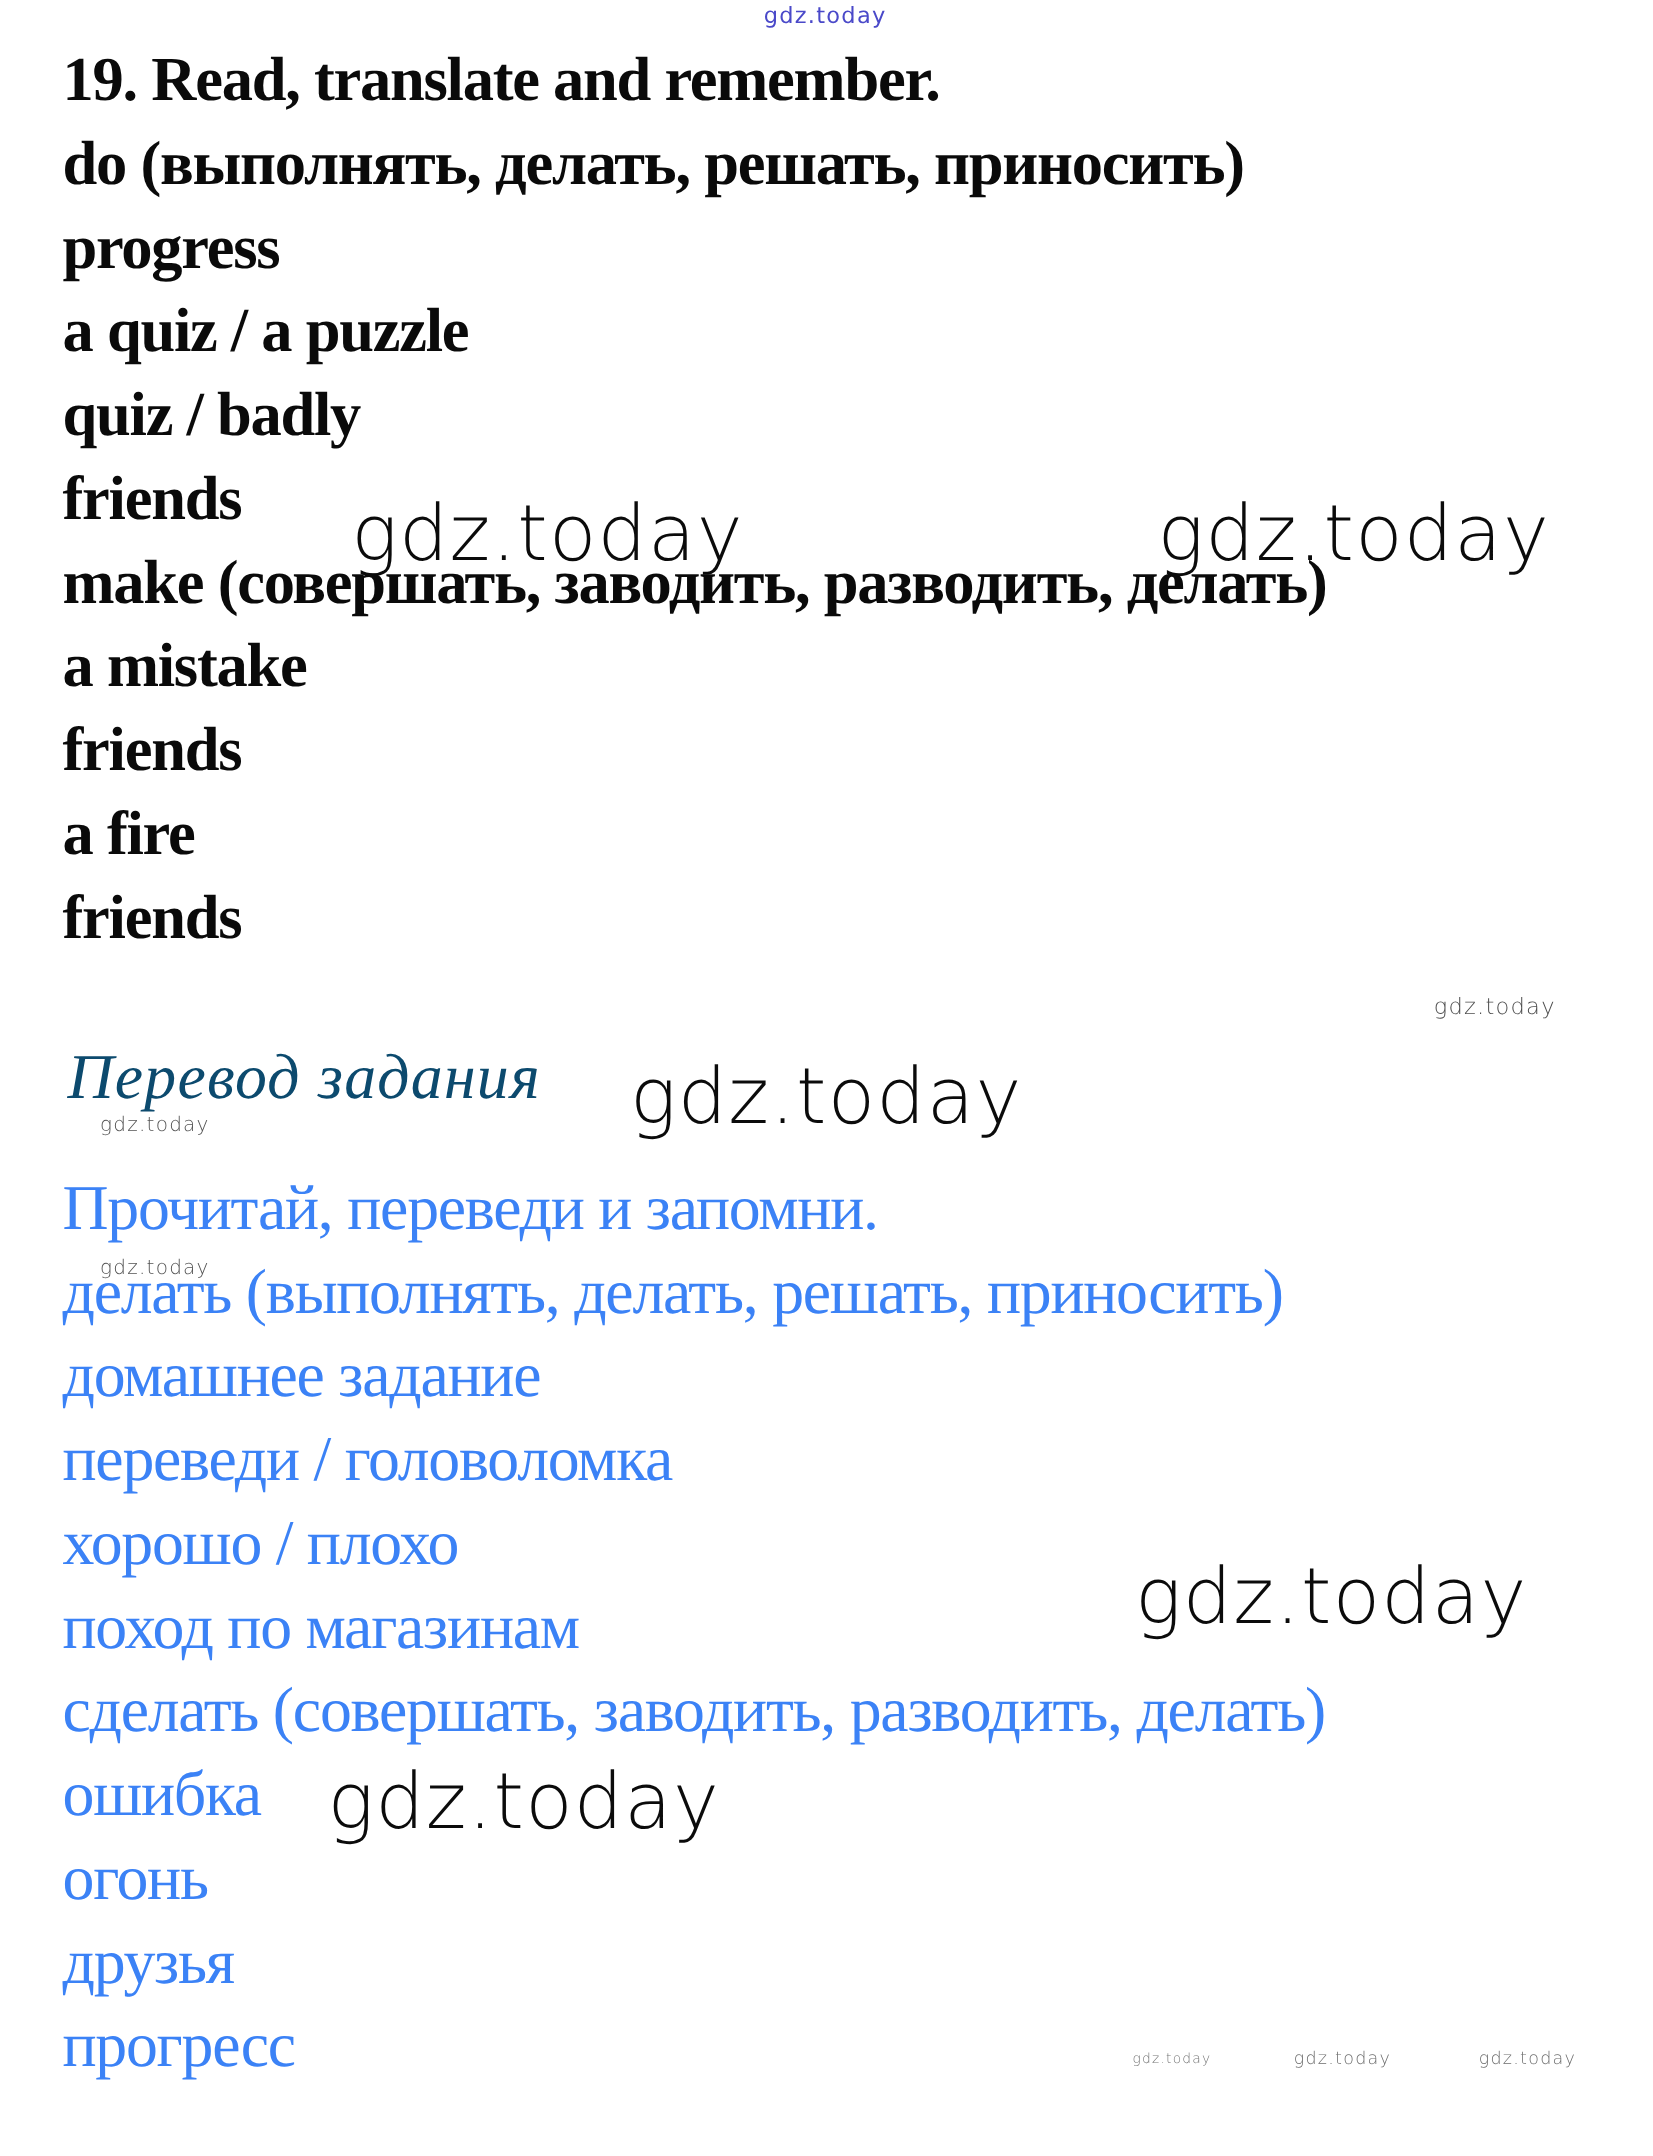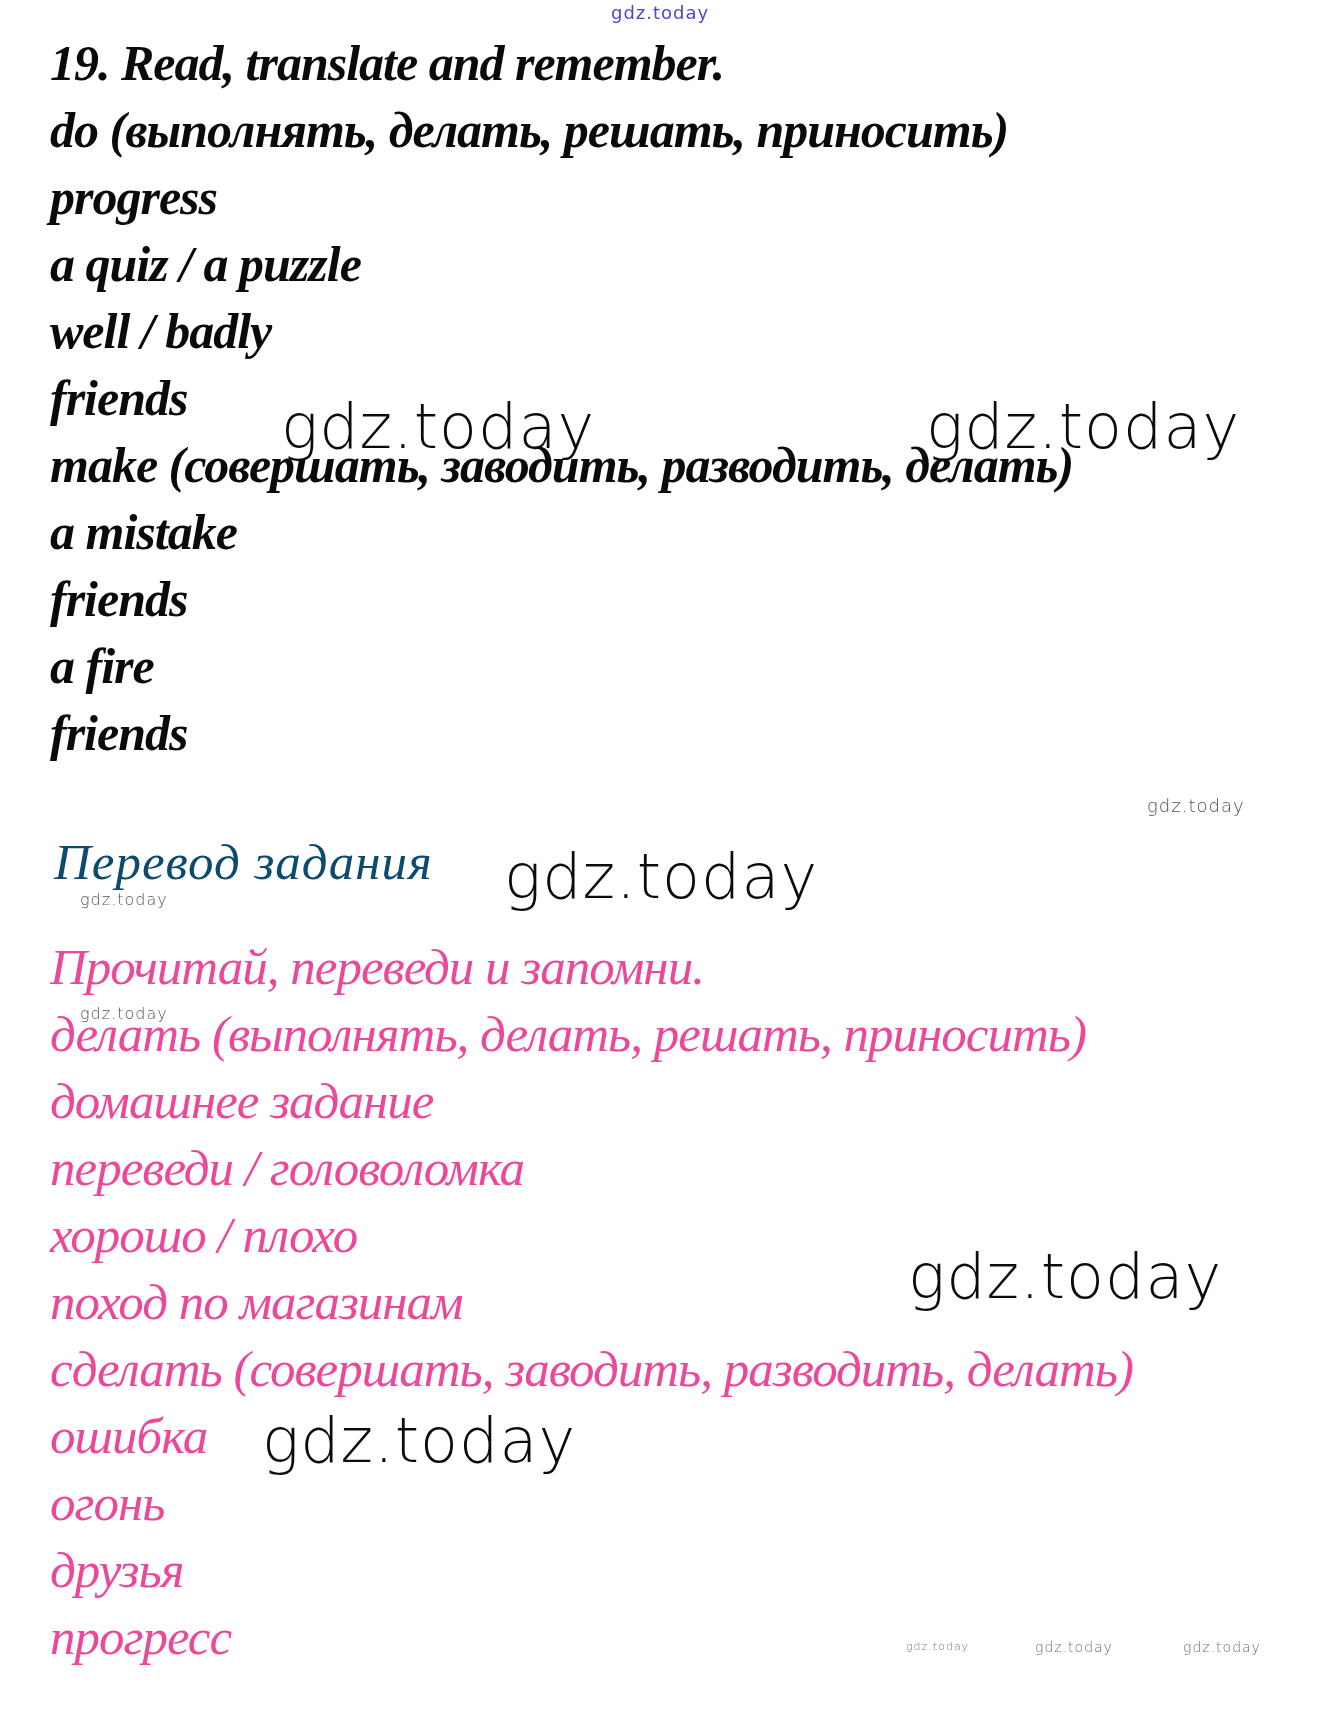--- a/index.html
+++ b/index.html
@@ -46,23 +46,23 @@
   .ru-block {
     position: absolute;
     left: 50px;
     top: 934px;
     font-family: "Liberation Serif", serif;
     font-weight: normal;
     font-size: 51px;
     line-height: 67px;
     white-space: nowrap;
     letter-spacing: -1px;
-    color: #ec4899;
+    color: #3b82f6;
   }
-  .line { height: 67px; font-style: italic; }
+  .line { height: 67px; }
 
   
   .wm {
     position: absolute;
     font-family: "DejaVu Sans", "Liberation Sans", sans-serif;
     font-weight: 200;
     white-space: nowrap;
     user-select: none;
   }
   .wm-top {
@@ -99,21 +99,21 @@
 
 <div class="page">
 
   <span class="wm wm-top">gdz.today</span>
 
   <div class="en-block">
     <div class="line">19. Read, translate and remember.</div>
     <div class="line">do (выполнять, делать, решать, приносить)</div>
     <div class="line">progress</div>
     <div class="line">a quiz / a puzzle</div>
-    <div class="line">well / badly</div>
+    <div class="line">quiz / badly</div>
     <div class="line">friends</div>
     <div class="line">make (совершать, заводить, разводить, делать)</div>
     <div class="line">a mistake</div>
     <div class="line">friends</div>
     <div class="line">a fire</div>
     <div class="line">friends</div>
   </div>
 
   <span class="wm wm-lg wm-lg1">gdz.today</span>
   <span class="wm wm-lg wm-lg2">gdz.today</span>

